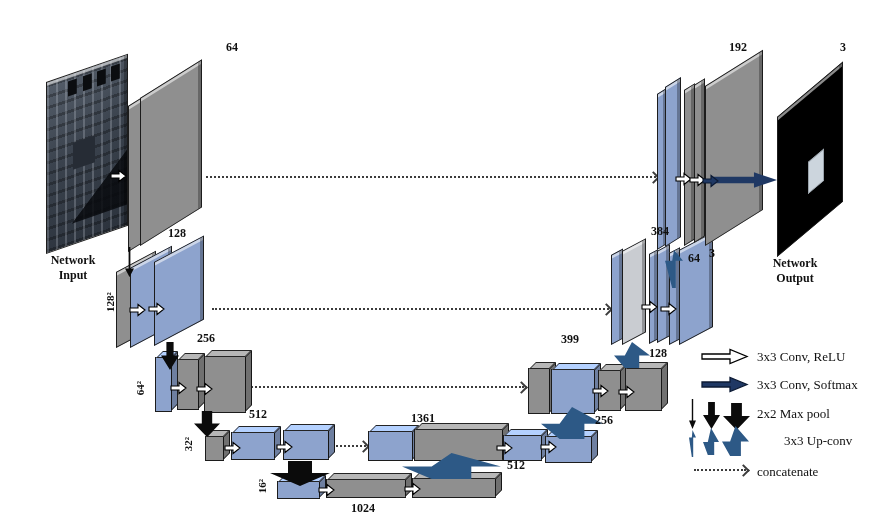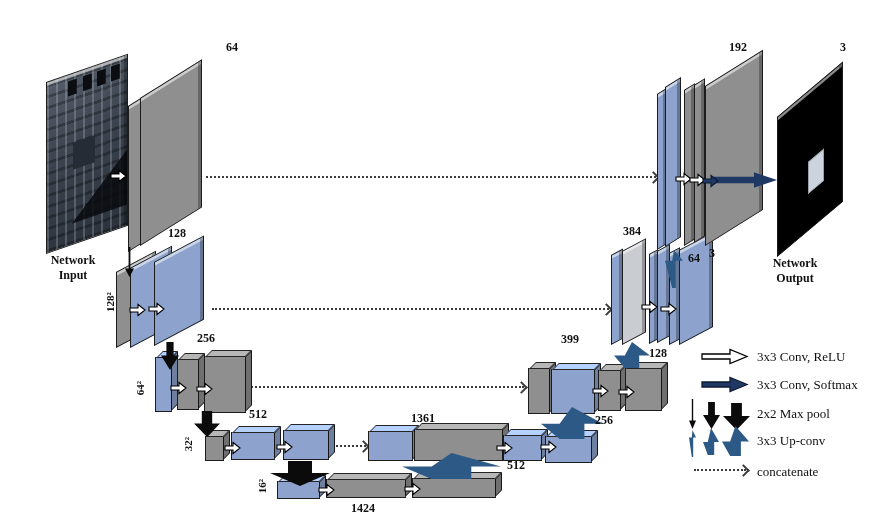--- a/index.html
+++ b/index.html
@@ -144,21 +144,21 @@
   <span class="carrow" style="left:276px;top:440px;">
       <svg width="17" height="14" viewBox="0 0 17 14">
         <path d="M1 5h8V1.5L16 7 9 12.5V9H1z" fill="#fff" stroke="#000" stroke-width="1.1"></path>
       </svg>
     </span>
   <div class="arr down" style="left:270px;top:461px;width:60px;height:25px;"></div>
 
   <div class="box b" style="left:277px;top:481px;width:43px;height:18px;"></div>
   <div class="box g" style="left:326px;top:479px;width:80px;height:19px;"></div>
   <div class="box g" style="left:412px;top:478px;width:84px;height:20px;"></div>
-  <div class="lab" style="left:338px;top:501px;width:50px;">1424</div>
+  <div class="lab" style="left:338px;top:501px;width:50px;">1024</div>
   <div class="vlab" style="left:246px;top:480px;width:32px;">16²</div>
   <span class="carrow" style="left:318px;top:483px;">
       <svg width="17" height="14" viewBox="0 0 17 14">
         <path d="M1 5h8V1.5L16 7 9 12.5V9H1z" fill="#fff" stroke="#000" stroke-width="1.1"></path>
       </svg>
     </span>
   <span class="carrow" style="left:404px;top:482px;">
       <svg width="17" height="14" viewBox="0 0 17 14">
         <path d="M1 5h8V1.5L16 7 9 12.5V9H1z" fill="#fff" stroke="#000" stroke-width="1.1"></path>
       </svg>
@@ -197,21 +197,21 @@
       <svg width="17" height="14" viewBox="0 0 17 14">
         <path d="M1 5h8V1.5L16 7 9 12.5V9H1z" fill="#fff" stroke="#000" stroke-width="1.1"></path>
       </svg>
     </span>
   <div class="box g" style="left:625px;top:368px;width:37px;height:43px;"></div>
 
   <div class="arr up" style="left:614px;top:342px;width:36px;height:26px;"></div>
   <div class="lab" style="left:640px;top:346px;width:36px;">128</div>
   <div class="plate skB b" style="left:611px;top:255px;width:12px;height:90px;"></div>
   <div class="plate skB lg" style="left:622px;top:251px;width:24px;height:94px;"></div>
-  <div class="lab" style="left:612px;top:224px;width:40px;">384</div>
+  <div class="lab" style="left:640px;top:224px;width:40px;">384</div>
   <span class="carrow" style="left:641px;top:300px;">
       <svg width="17" height="14" viewBox="0 0 17 14">
         <path d="M1 5h8V1.5L16 7 9 12.5V9H1z" fill="#fff" stroke="#000" stroke-width="1.1"></path>
       </svg>
     </span>
   <div class="plate skB b" style="left:649px;top:254px;width:9px;height:90px;"></div>
   <div class="plate skB b" style="left:657px;top:251px;width:13px;height:92px;"></div>
   <span class="carrow" style="left:660px;top:302px;">
       <svg width="17" height="14" viewBox="0 0 17 14">
         <path d="M1 5h8V1.5L16 7 9 12.5V9H1z" fill="#fff" stroke="#000" stroke-width="1.1"></path>
@@ -269,21 +269,21 @@
     <div class="ltext" style="left:757px;top:377px;">3x3 Conv, Softmax</div>
 
     <div class="arr thindown" style="left:689px;top:399px;width:7px;height:30px;"></div>
     <div class="arr down" style="left:703px;top:402px;width:17px;height:27px;"></div>
     <div class="arr down" style="left:723px;top:403px;width:27px;height:27px;"></div>
     <div class="ltext" style="left:757px;top:406px;">2x2 Max pool</div>
 
     <div class="arr thinup" style="left:689px;top:430px;width:7px;height:27px;"></div>
     <div class="arr up" style="left:703px;top:428px;width:16px;height:27px;"></div>
     <div class="arr up" style="left:722px;top:426px;width:27px;height:30px;"></div>
-    <div class="ltext" style="left:757px;top:433px;">3x3 Up-conv</div>
+    <div class="ltext" style="left:784px;top:433px;">3x3 Up-conv</div>
 
     <div class="dot" style="left:694px;top:469px;width:52px;">
         <i></i>
       </div>
     <div class="ltext" style="left:757px;top:464px;">concatenate</div>
   </div>
 
 </div>
 
 </body></html>

